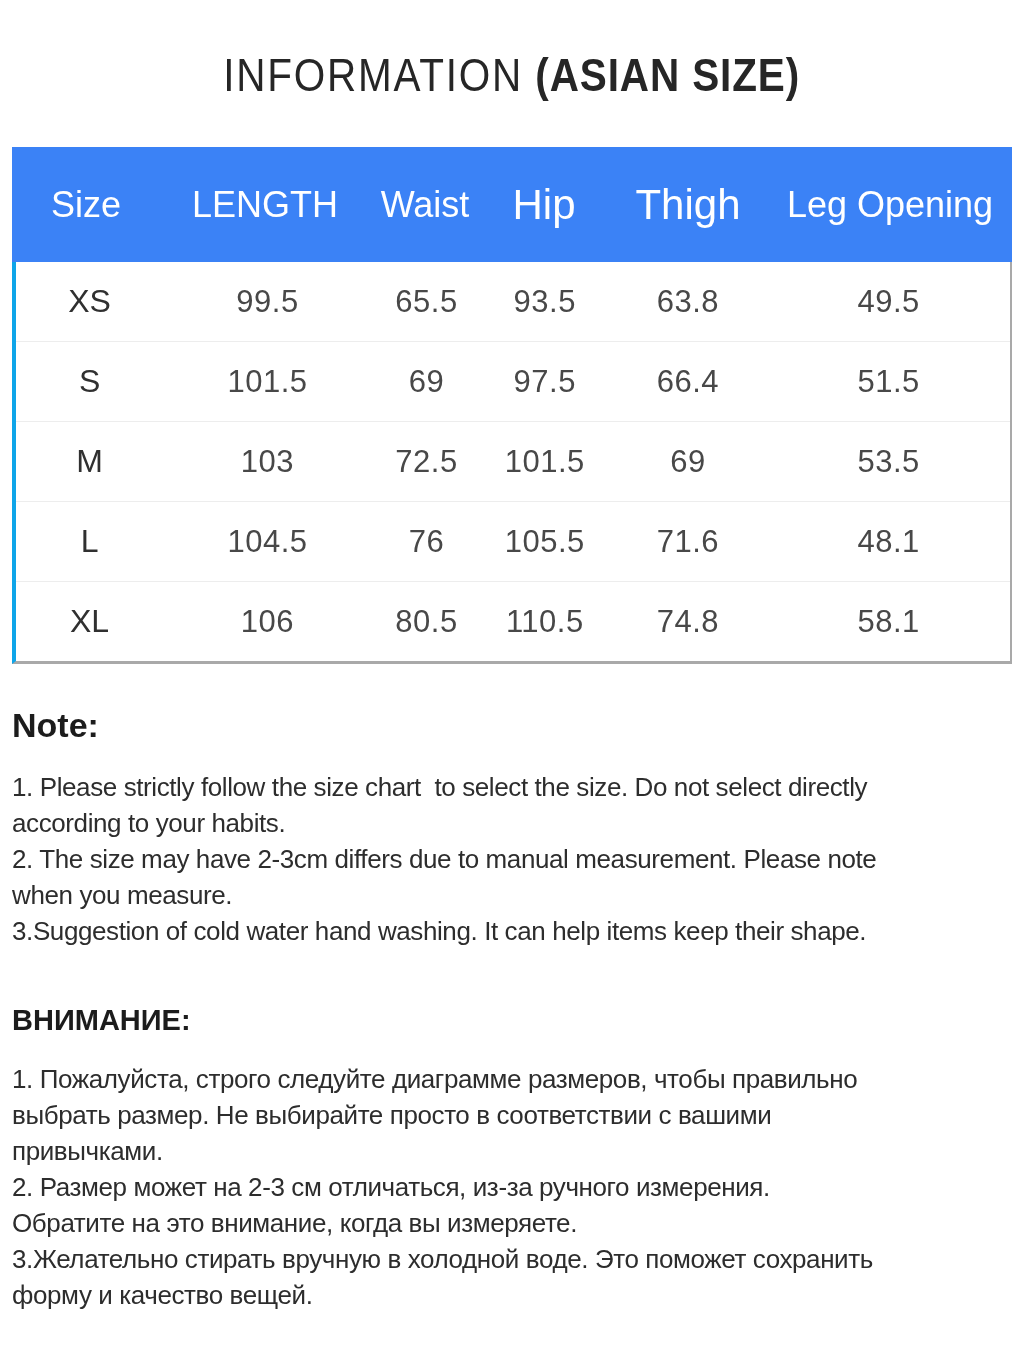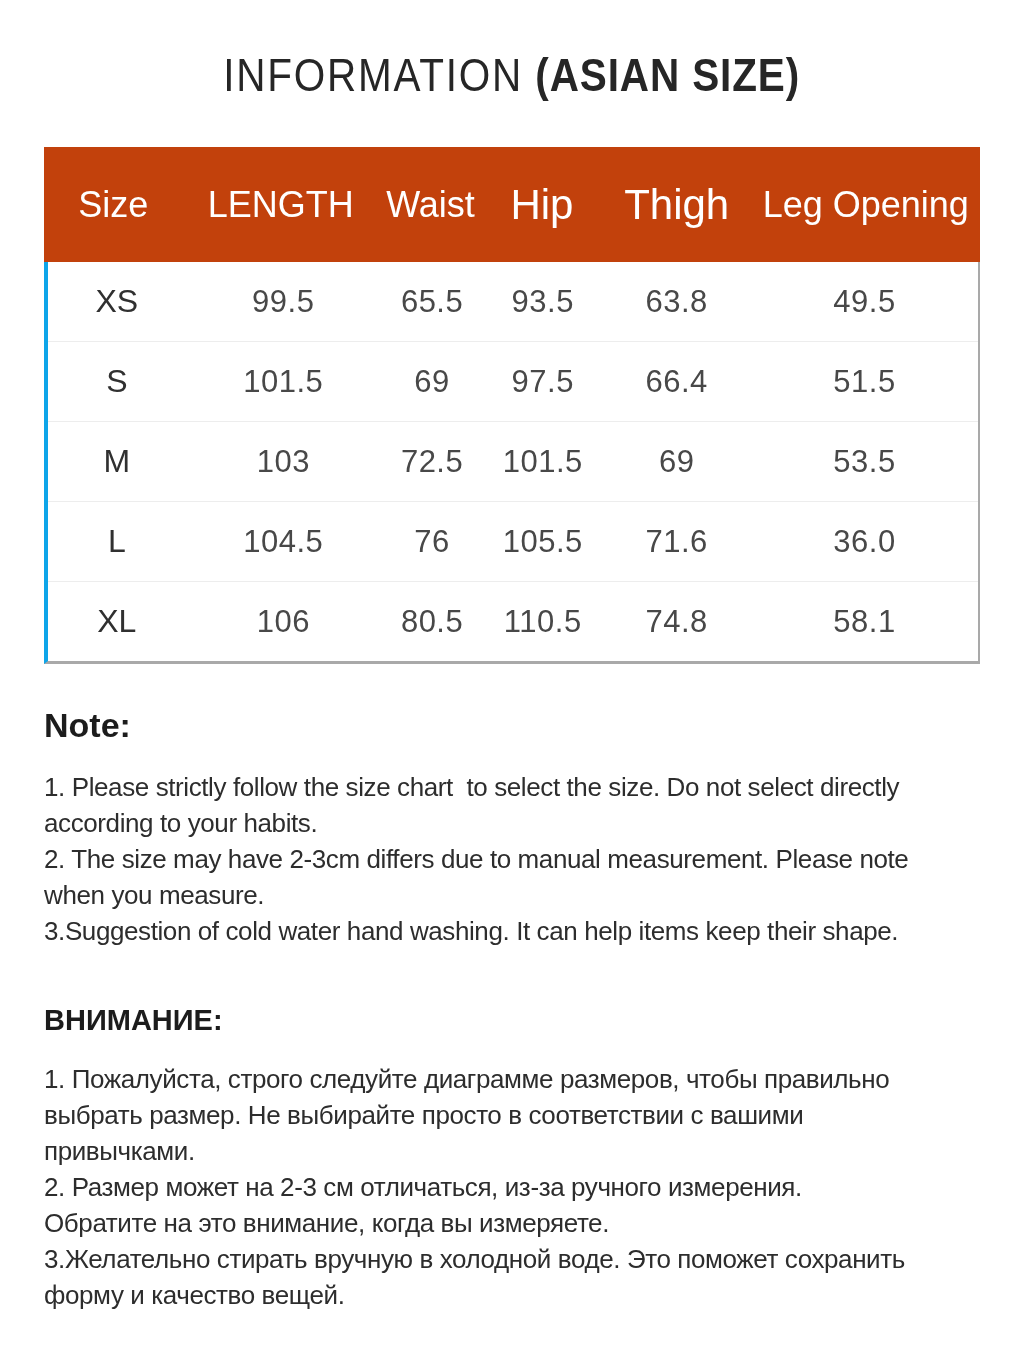--- a/index.html
+++ b/index.html
@@ -4,37 +4,37 @@
 <style>
   html, body { margin: 0; padding: 0; }
   body {
     width: 1024px;
     height: 1365px;
     background: #ffffff;
     font-family: "Liberation Sans", "DejaVu Sans", sans-serif;
     color: #2d2d2d;
     overflow: hidden;
   }
-  .page { padding: 0 44px; }
+  .page { padding: 0 12px; }
 
   
   .title-wrap { padding-top: 48px; display: flex; justify-content: center; }
   .title-inner {
     display: flex; align-items: baseline; gap: 14px;
     font-size: 46px; color: #262626;
     transform: scaleX(0.88);
     white-space: nowrap;
   }
   .title-light { font-weight: 400; letter-spacing: 2px; }
   .title-bold  { font-weight: 700; letter-spacing: 1px; }
 
   
   .size-table { margin-top: 45px; }
   .thead {
-    background: #c2410c;
+    background: #3b82f6;
     height: 115px;
     display: flex; align-items: center;
   }
   .th {
     color: #ffffff; text-align: center;
     font-size: 36px; font-weight: 500;
   }
   .th.col-3, .th.col-4 { font-size: 42px; }
   .col-0 { width: 14.8%; }
   .col-1 { width: 21.0%; }
@@ -116,21 +116,21 @@
         <div class="td col-4">69</div>
         <div class="td col-5">53.5</div>
       </div>
 
       <div class="tr">
         <div class="td col-0 size-cell">L</div>
         <div class="td col-1">104.5</div>
         <div class="td col-2">76</div>
         <div class="td col-3">105.5</div>
         <div class="td col-4">71.6</div>
-        <div class="td col-5">36.0</div>
+        <div class="td col-5">48.1</div>
       </div>
 
       <div class="tr">
         <div class="td col-0 size-cell">XL</div>
         <div class="td col-1">106</div>
         <div class="td col-2">80.5</div>
         <div class="td col-3">110.5</div>
         <div class="td col-4">74.8</div>
         <div class="td col-5">58.1</div>
       </div>

